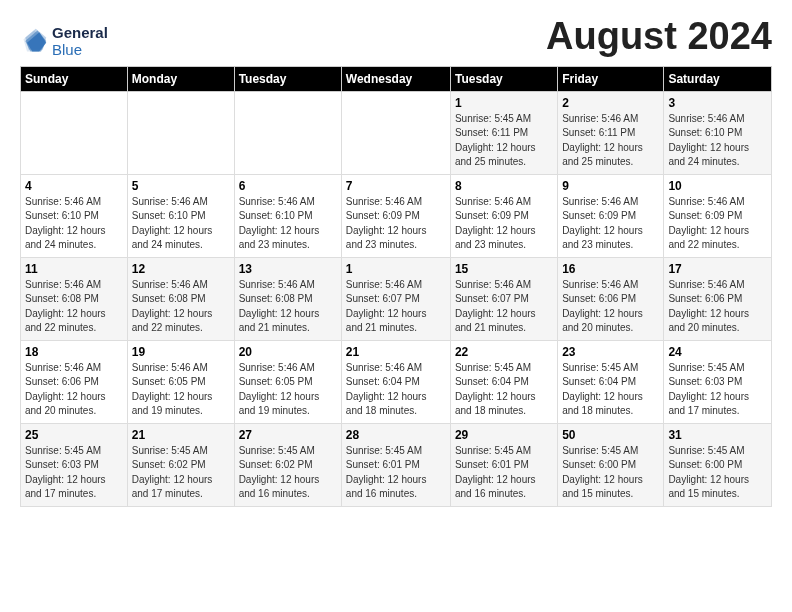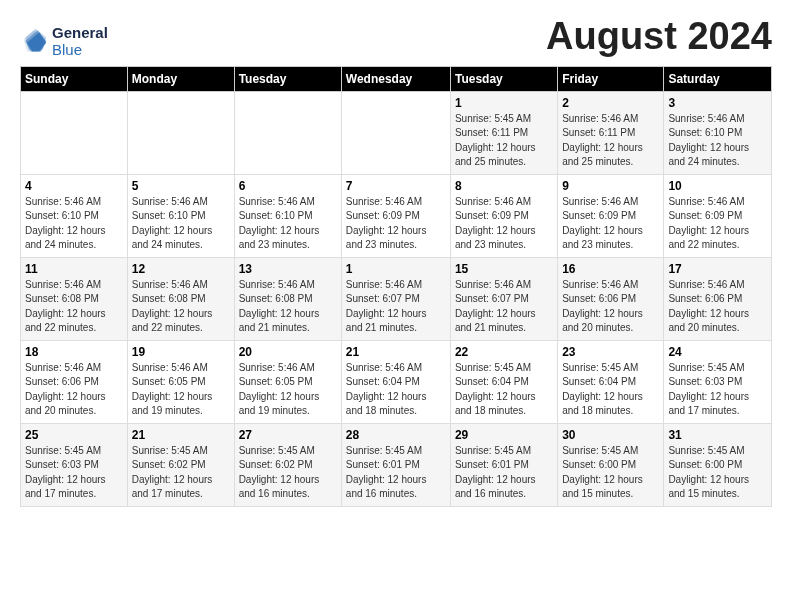--- a/index.html
+++ b/index.html
@@ -336,21 +336,21 @@
             <div class="cell-text">and 16 minutes.</div>
           </td>
           <td>
             <span class="day-num">29</span>
             <div class="cell-text">Sunrise: 5:45 AM</div>
             <div class="cell-text">Sunset: 6:01 PM</div>
             <div class="cell-text">Daylight: 12 hours</div>
             <div class="cell-text">and 16 minutes.</div>
           </td>
           <td>
-            <span class="day-num">30</span>
+            <span class="day-num">50</span>
             <div class="cell-text">Sunrise: 5:45 AM</div>
             <div class="cell-text">Sunset: 6:00 PM</div>
             <div class="cell-text">Daylight: 12 hours</div>
             <div class="cell-text">and 15 minutes.</div>
           </td>
           <td>
             <span class="day-num">31</span>
             <div class="cell-text">Sunrise: 5:45 AM</div>
             <div class="cell-text">Sunset: 6:00 PM</div>
             <div class="cell-text">Daylight: 12 hours</div>

